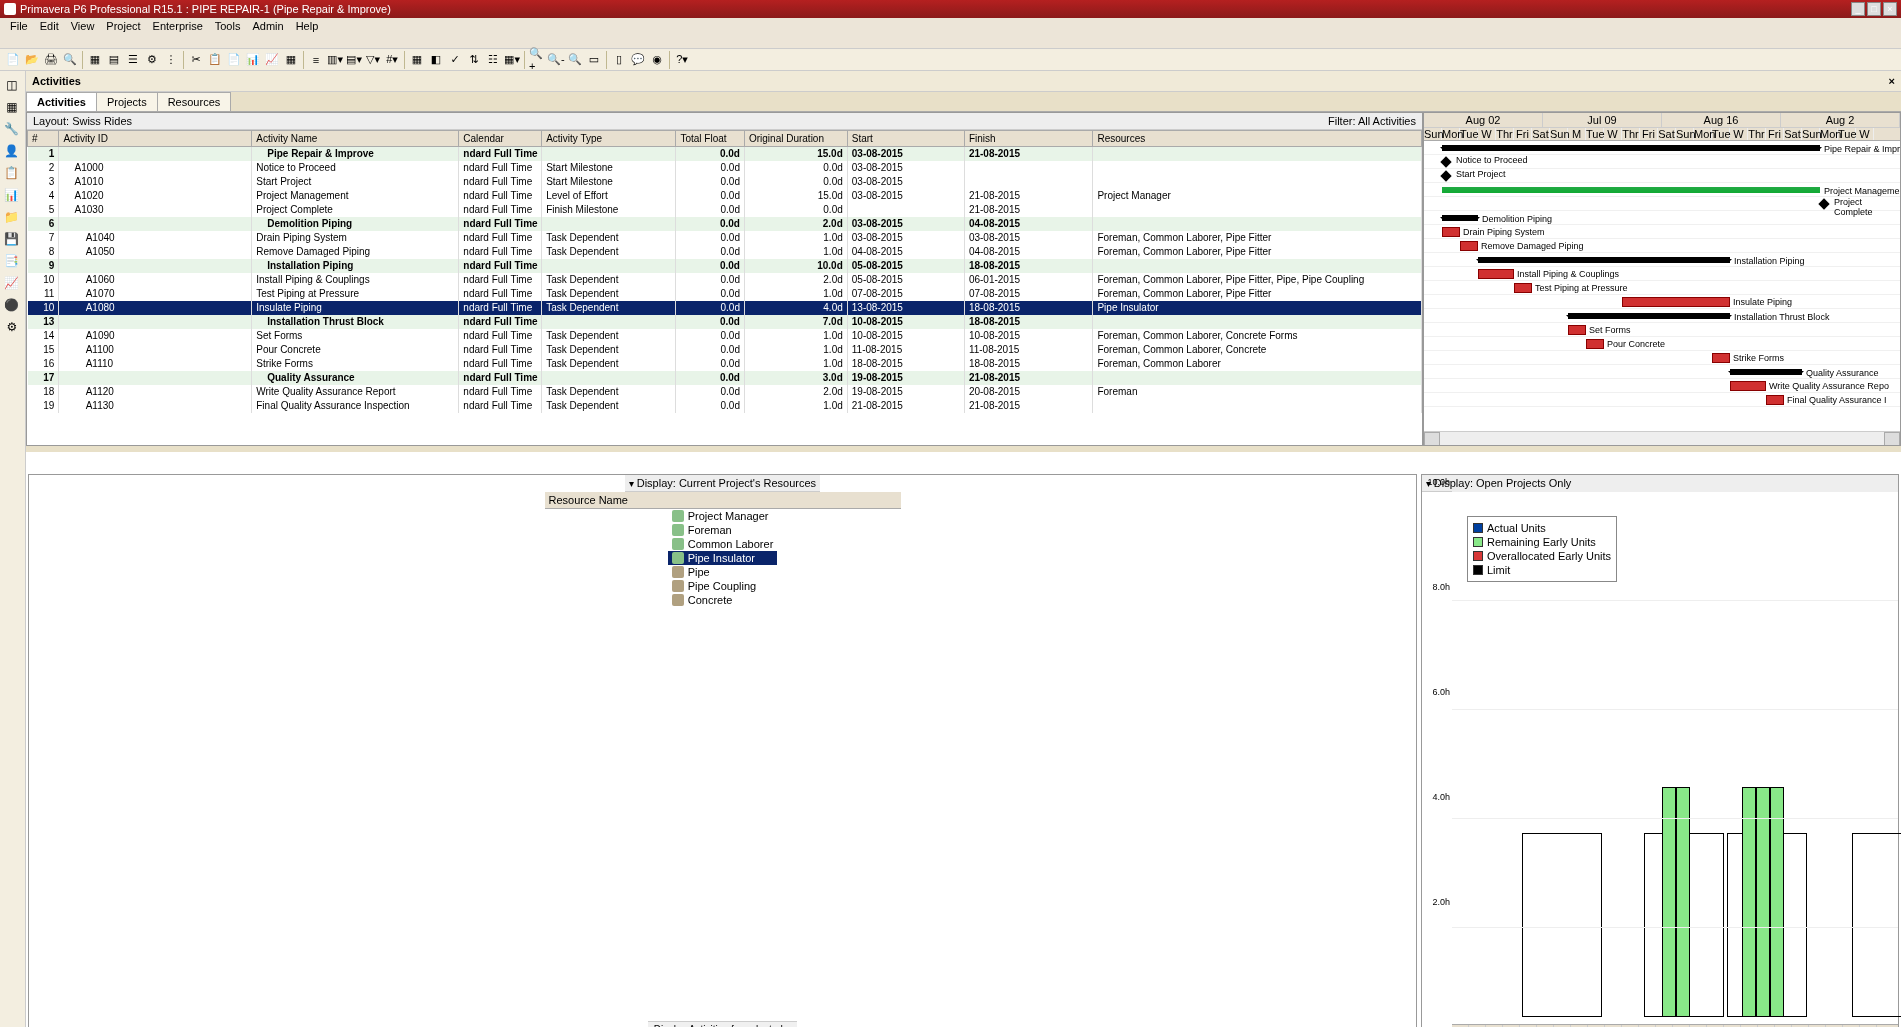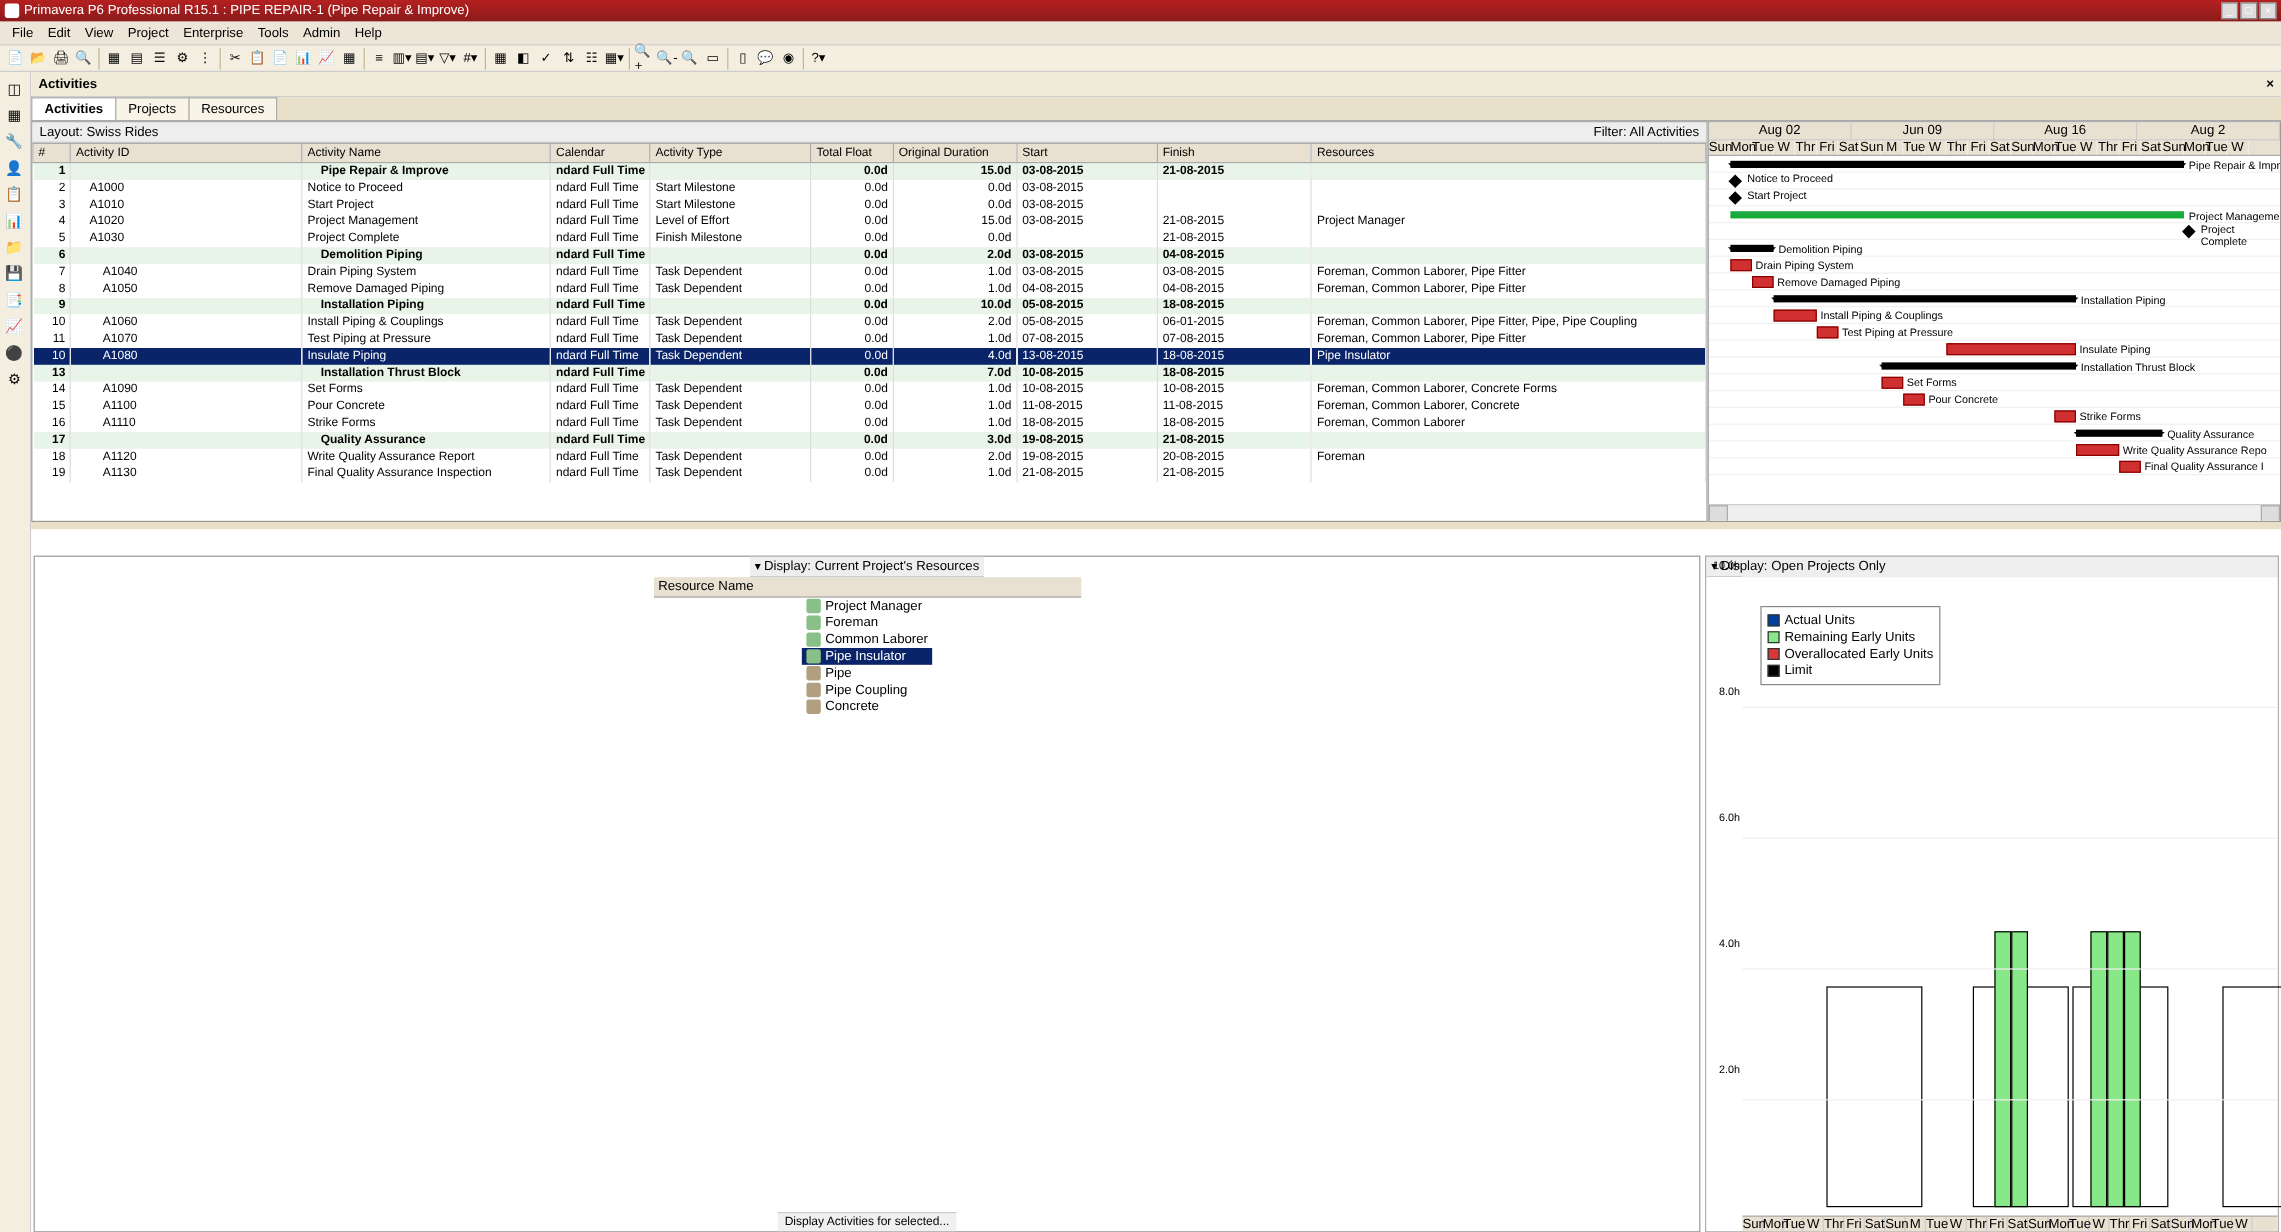--- a/index.html
+++ b/index.html
@@ -1,21 +1,21 @@
 <!DOCTYPE html>
 <html><head>
 <meta charset="utf-8">
 <style>
 * { box-sizing: border-box; margin: 0; padding: 0; font-family: Tahoma, Arial, sans-serif; font-size: 11px; }
 body { background: #f5f0e0; overflow: hidden; }
 .title-bar { background: linear-gradient(#b52020, #8b1a1a); color: #fff; height: 18px; display: flex; align-items: center; padding: 0 4px; }
 .title-bar .icon-sq { width: 12px; height: 12px; background: #fff; margin-right: 4px; border-radius: 2px; }
 .title-bar .win-controls { margin-left: auto; display: flex; gap: 2px; }
 .title-bar .win-btn { width: 14px; height: 14px; background: #ddd; border: 1px solid #888; font-size: 9px; text-align: center; line-height: 12px; cursor: pointer; }
-.menu-bar { background: #ece5d8; height: 20px; display: flex; align-items: center; padding: 0 4px; border-bottom: 1px solid #ccc; }
+.menu-bar { background: #ece5d8; height: 31px; display: flex; align-items: flex-start; padding: 0 4px; border-bottom: 1px solid #ccc; }
 .menu-bar span { padding: 2px 6px; cursor: pointer; }
 .toolbar { background: #f3eee0; height: 22px; display: flex; align-items: center; padding: 0 4px; border-bottom: 1px solid #ccc; gap: 1px; }
 .tool-btn { width: 18px; height: 18px; border: 1px solid transparent; display: inline-flex; align-items: center; justify-content: center; cursor: pointer; font-size: 11px; }
 .tool-sep { width: 1px; height: 18px; background: #c0b890; margin: 0 2px; }
 .main-layout { display: flex; height: calc(1027px - 18px - 18px - 22px); }
 .left-sidebar { width: 26px; background: #f3eee0; border-right: 1px solid #ccc; display: flex; flex-direction: column; gap: 2px; padding: 4px 2px; }
 .side-btn { width: 20px; height: 20px; cursor: pointer; display: flex; align-items: center; justify-content: center; font-size: 12px; }
 .content-area { flex: 1; display: flex; flex-direction: column; background: #fff; }
 .activities-header { background: #f0ead8; border-bottom: 1px solid #ccc; padding: 4px 6px; font-weight: bold; font-size: 14px; display: flex; align-items: center; }
 .activities-header .close-x { margin-left: auto; cursor: pointer; }
@@ -436,21 +436,21 @@
                   <td></td>
                 </tr>
               </tbody>
           </table>
         </div>
 
         <div class="gantt-wrap">
           <div class="gantt-head">
             <div class="gantt-weeks" id="gweeks">
                 <div>Aug 02</div>
-                <div>Jun 09</div>
+                <div>Jul 09</div>
                 <div>Aug 16</div>
                 <div>Aug 2</div>
               </div>
             <div class="gantt-days" id="gdays">
                 <div>Sun</div>
                 <div>Mon</div>
                 <div>Tue</div>
                 <div>W</div>
                 <div>Thr</div>
                 <div>Fri</div>

